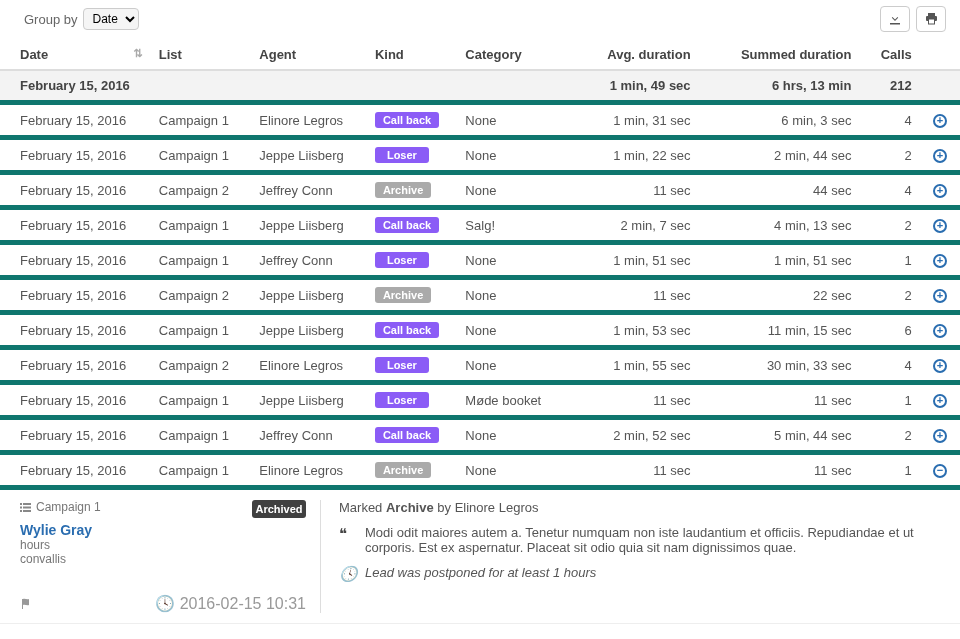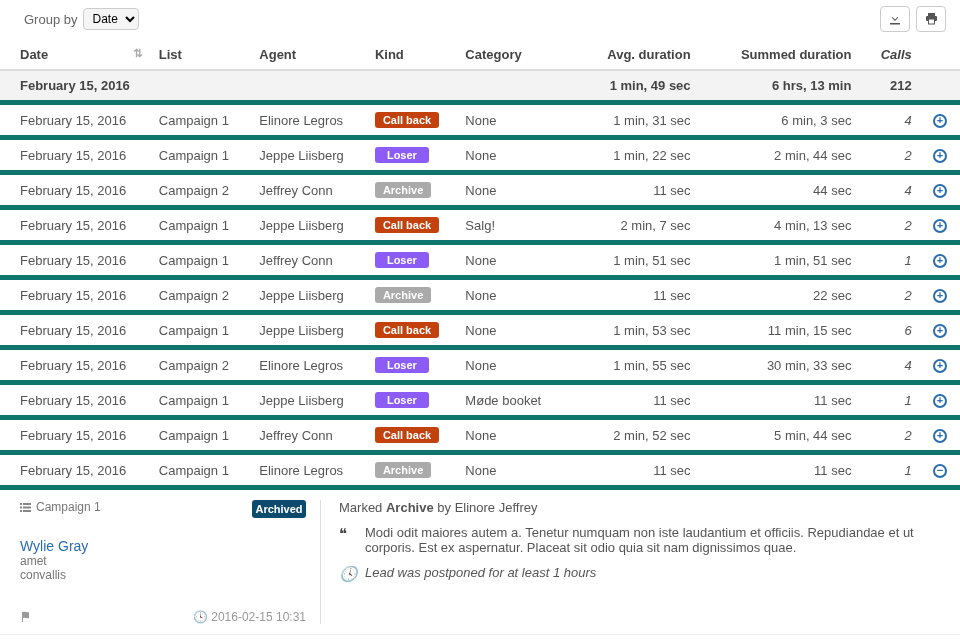--- a/index.html
+++ b/index.html
@@ -14,41 +14,41 @@
   th { font-weight: 700; color: #444; border-bottom: 2px solid #ddd; }
   th:first-child, td:first-child { padding-left: 20px; }
   tbody tr { border-bottom: 5px solid #0f766e; padding-left: 37px; }
   .col-date   { width: 150px; }
   .col-list   { width: 100px; }
   .col-agent  { width: 115px; }
   .col-kind   { width: 90px; }
   .col-cat    { width: 110px; }
   .col-avg    { width: 130px; text-align: right; }
   .col-sum    { width: 160px; text-align: right; }
-  .col-calls  { width: 60px;  text-align: right; font-style: italic; }
+  .col-calls  { width: 60px;  text-align: right; }
   .col-tog    { width: 40px;  text-align: center; }
   .right { text-align: right; }
   .center { text-align: center; }
   .group-row td { background: #f3f3f3; font-weight: 700; color: #444; }
   .badge { display: inline-block; padding: 2px 8px; border-radius: 3px; font-size: 11px; font-weight: 700; color: #fff; min-width: 54px; text-align: center; }
-  .b-callback { background: #c2410c; }
+  .b-callback { background: #8b5cf6; }
   .b-loser    { background: #8b5cf6; }
   .b-archive  { background: #aaaaaa; }
-  .b-archived { background: #0c4a6e; padding: 3px 0; font-size: 11px; }
+  .b-archived { background: #404040; padding: 3px 0; font-size: 11px; }
   .toggle { color: #2a6db0; font-weight: 700; cursor: pointer; display:inline-flex; width:14px; height:14px; border:2px solid #2a6db0; border-radius:50%; align-items:center; justify-content:center; font-size:11px; line-height:1; }
   .sort-ic { float: right; color: #aaa; font-size: 11px; }
 
   
   .detail { display: flex; border-bottom: 1px solid #eee; }
   .detail-left { width: 320px; padding: 10px 14px 10px 20px; position: relative; }
   .detail-left .hdr { display:flex; justify-content:space-between; align-items:flex-start; }
   .list-chip { color:#777; font-size:12px; display:flex; align-items:center; gap:5px; }
-  .contact { color:#2a6db0; font-weight:400; font-size:14px; margin-top:20px; }
+  .contact { color:#2a6db0; font-weight:700; font-size:14px; margin-top:4px; }
   .small { color:#777; font-size:12px; }
-  .detail-left .foot { display:flex; justify-content:space-between; align-items:center; margin-top:28px; color:#999; font-size:12px; }
+  .detail-left .foot { display:flex; justify-content:space-between; align-items:center; margin-top:28px; color:#999; font-size:16px; }
   .vline { width:1px; background:#ddd; margin: 10px 0; }
   .detail-right { flex:1; padding:10px 16px 10px 18px; position:relative; }
   .note { display:flex; gap:10px; margin-top:10px; color:#555; }
   .note .icon { width:16px; flex:none; color:#444; font-size:15px; }
   .note.italic { font-style: italic; }
   .detail-right .foot { display:flex; justify-content:space-between; align-items:center; margin-top:14px; color:#999; font-size:12px; }
   .mini-ic { color:#999; cursor:pointer; margin-right:8px; }
 
   svg { display:block; }
 </style>
@@ -243,38 +243,38 @@
             <rect fill="#888" y="3.5" width="2" height="2"></rect>
             <rect fill="#888" x="3" y="3.5" width="8" height="2"></rect>
             <rect fill="#888" y="7" width="2" height="2"></rect>
             <rect fill="#888" x="3" y="7" width="8" height="2"></rect>
           </svg>
         <span>Campaign 1</span>
       </span>
       <span class="badge b-archived">Archived</span>
     </div>
     <div class="contact">Wylie Gray</div>
-    <div class="small">amet</div>
+    <div class="small">hours</div>
     <div class="small">convallis</div>
     <div class="foot">
       <span>
         <svg width="12" height="12" viewBox="0 0 12 12">
             <path fill="#999" d="M2 1v10h1V7c2-1 4 1 6 0V1c-2 1-4-1-6 0H2z"></path>
           </svg>
       </span>
       <span>
         <span>🕓</span>
         <span>2016-02-15 10:31</span>
       </span>
     </div>
   </div>
   <div class="vline"></div>
   <div class="detail-right">
     <div>
-      <span>Marked </span><b>Archive</b><span> by Elinore Jeffrey</span>
+      <span>Marked </span><b>Archive</b><span> by Elinore Legros</span>
     </div>
     <div class="note">
       <span class="icon">❝</span>
       <span>Modi odit maiores autem a. Tenetur numquam non iste laudantium et officiis. Repudiandae et ut corporis. Est ex aspernatur. Placeat sit odio quia sit nam dignissimos quae.</span>
     </div>
     <div class="note italic">
       <span class="icon">🕓</span>
       <span>Lead was postponed for at least 1 hours</span>
     </div>
   </div>

